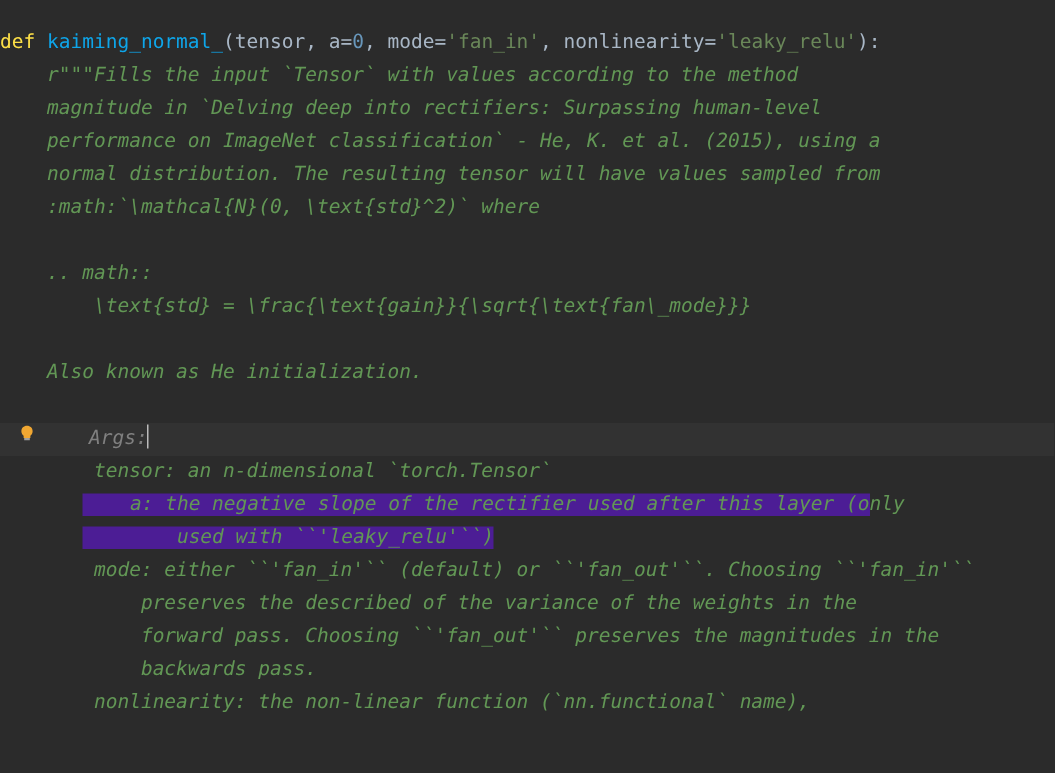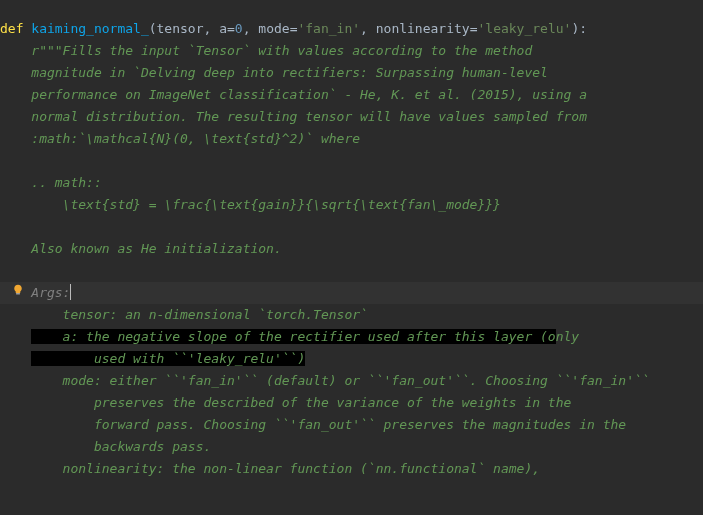--- a/index.html
+++ b/index.html
@@ -22,30 +22,31 @@
     width: 12px; height: 14px;
   }
   .line {
     white-space: pre;
     padding-left: 0;
   }
   .cursor-line {
     background: #323232;
   }
   .hl-sel {
-    background: #000000;
+    background: #4c1d95;
+    margin-left: 24px;
   }
   .kw   { color: #fde047; }
   .fn   { color: #0ea5e9; }
   .param{ color: #a9b7c6; }
   .op   { color: #a9b7c6; }
   .num  { color: #6897bb; }
   .str  { color: #6a8759; }
   .doc  { color: #629755; font-style: italic; }
-  .doc-plain { color: #808080; font-style: italic; }
+  .doc-plain { color: #808080; font-style: italic; margin-left: 28px; }
   .caret {
     display: inline-block;
     width: 1px; height: 16px;
     background: #bbbbbb;
     vertical-align: -3px;
   }
   .lineno {
     position: absolute;
     left: -14px;
     width: 12px;

